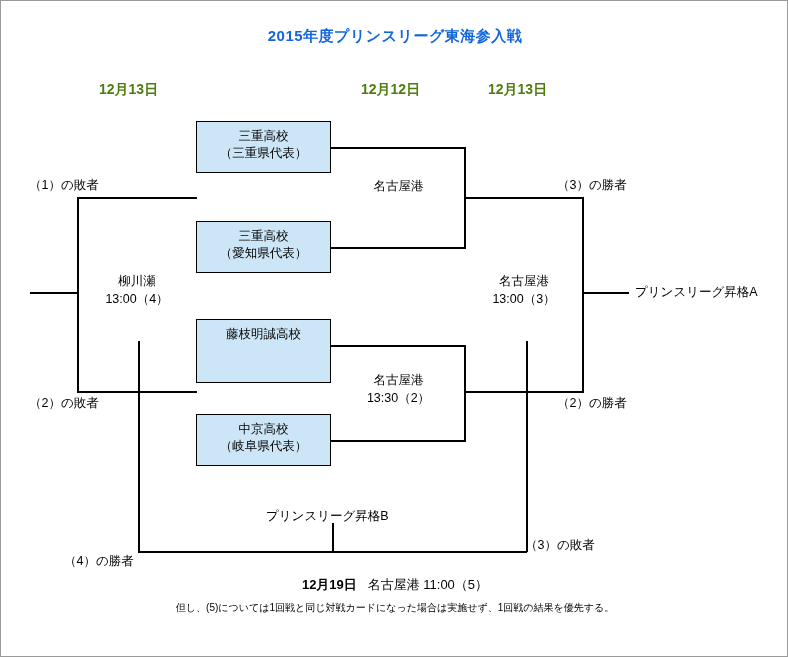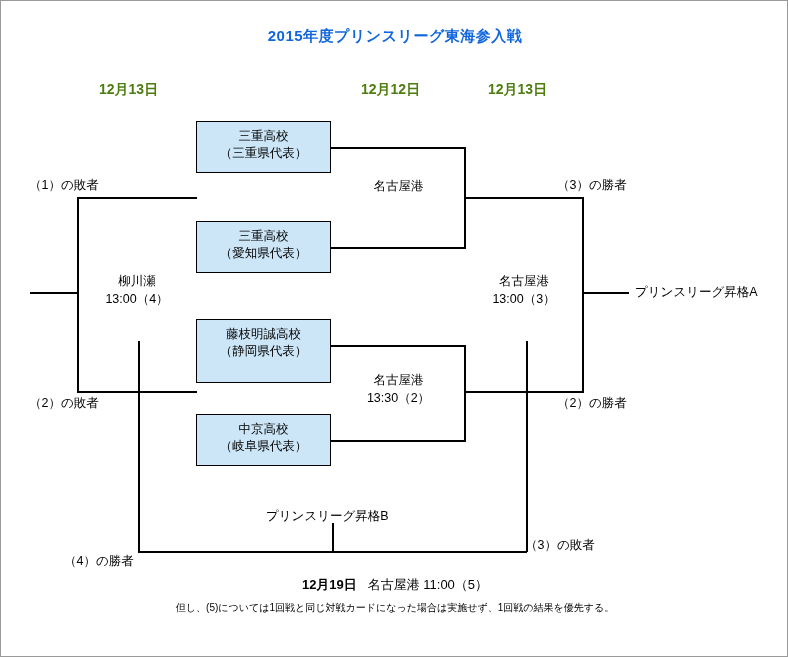--- a/index.html
+++ b/index.html
@@ -78,21 +78,20 @@
   <div class="team" style="left:195px; top:120px; width:135px; height:52px;">
     <div>三重高校</div>
     <div>（三重県代表）</div>
   </div>
   <div class="team" style="left:195px; top:220px; width:135px; height:52px;">
     <div>三重高校</div>
     <div>（愛知県代表）</div>
   </div>
   <div class="team" style="left:195px; top:318px; width:135px; height:64px;">
     <div>藤枝明誠高校</div>
-    <div>（静岡県代表）</div>
   </div>
   <div class="team" style="left:195px; top:413px; width:135px; height:52px;">
     <div>中京高校</div>
     <div>（岐阜県代表）</div>
   </div>
 
   <div class="hline" style="left:330px; top:146px; width:135px;"></div>
   <div class="hline" style="left:330px; top:246px; width:135px;"></div>
   <div class="vline" style="left:463px; top:146px; height:101px;"></div>
 

